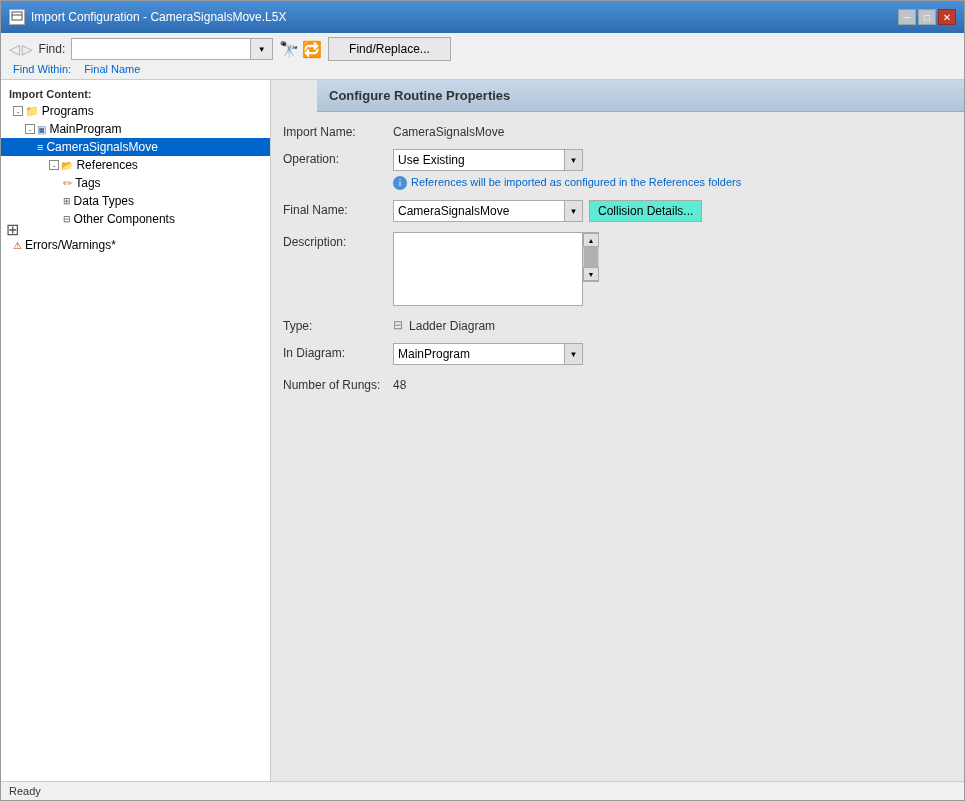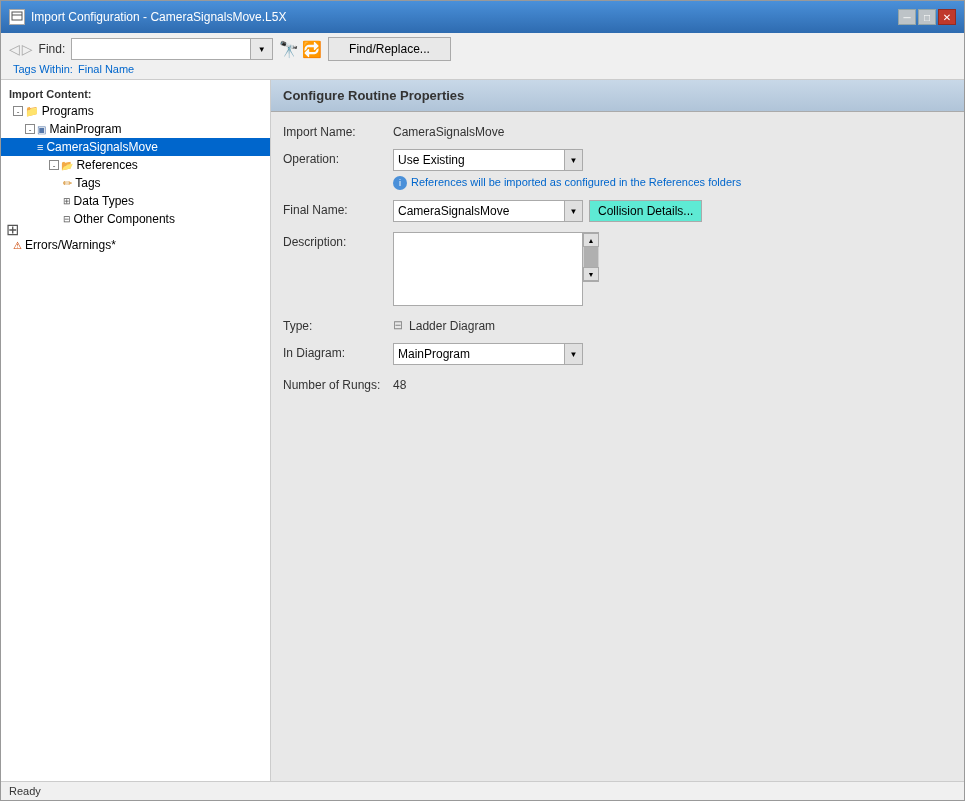--- a/index.html
+++ b/index.html
@@ -208,20 +208,21 @@
       overflow-y: auto;
     }
 
     .config-header {
       background: linear-gradient(to bottom, #c8d8e8, #b0c4d8);
       padding: 8px 12px;
       font-size: 13px;
       font-weight: bold;
       color: #333;
       border-bottom: 1px solid #aaa;
+      margin-left: 46px;
     }
 
     .config-body {
       padding: 10px 12px;
     }
 
     .form-row {
       display: flex;
       align-items: flex-start;
       margin-bottom: 10px;
@@ -476,22 +477,22 @@
         <div class="find-dropdown">▼</div>
       </div>
       <div style="display:flex; gap:3px;">
         <span style="cursor:pointer; font-size:16px;">🔭</span>
         <span style="cursor:pointer; font-size:16px;">🔁</span>
       </div>
       <button class="toolbar-btn">Find/Replace...</button>
     </div>
     <div class="toolbar-row">
       <span class="find-within">
-        <span>Tags Within:</span>
-        <span style="color:#0066cc; margin-left:2px;">Final Name</span>
+        <span>Find Within:</span>
+        <span style="color:#0066cc; margin-left:10px;">Final Name</span>
       </span>
     </div>
   </div>
 
   <div class="main-content">
 
     <div class="left-panel">
       <div class="panel-header">Import Content:</div>
 
       <div class="tree-item">

